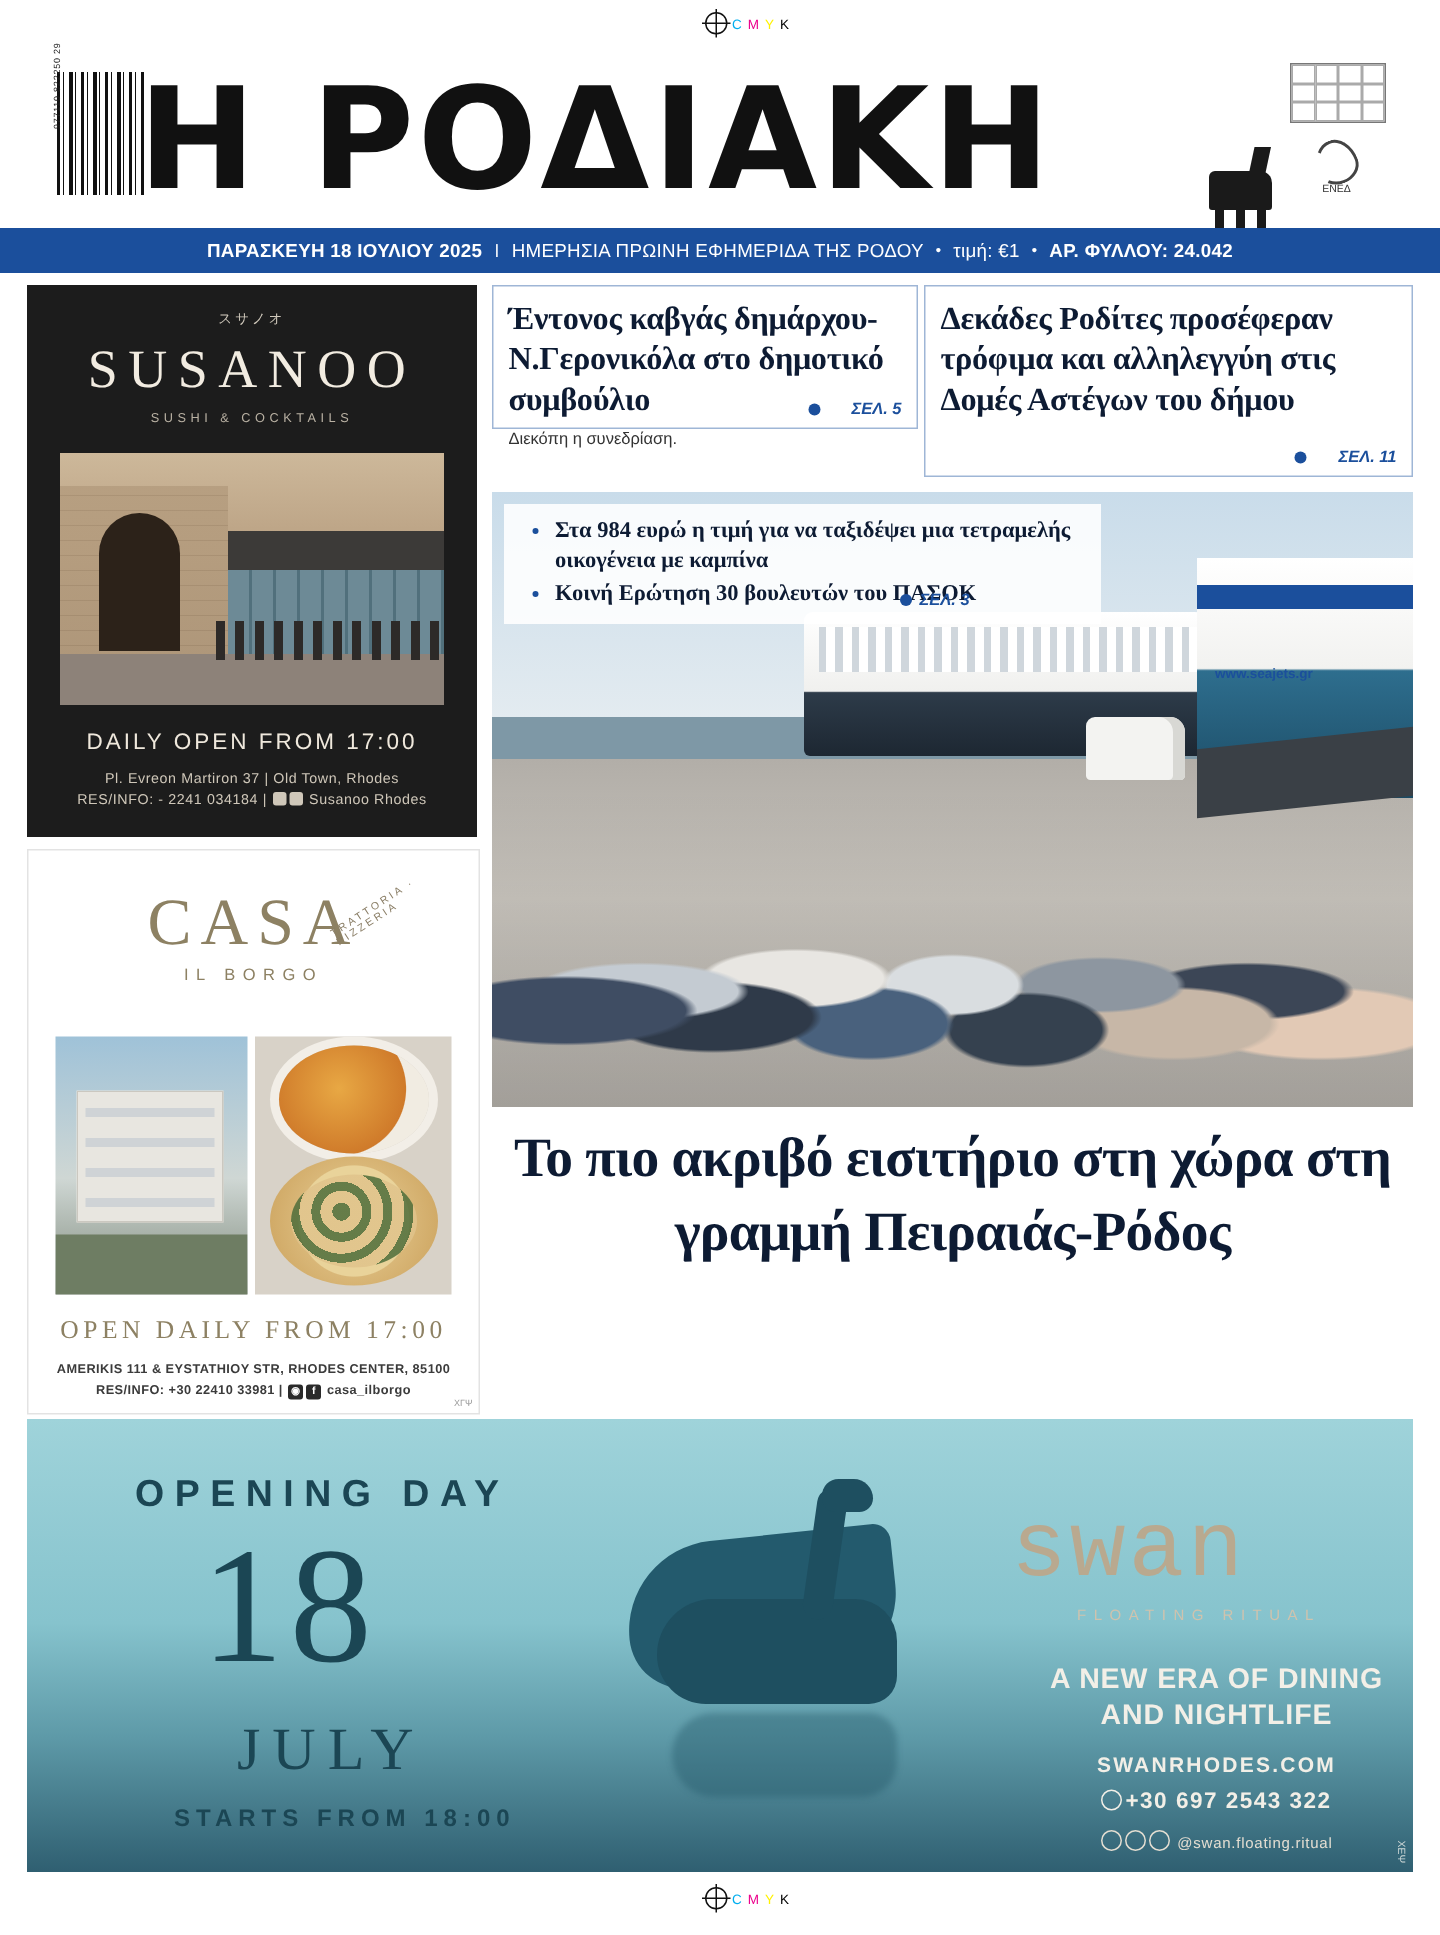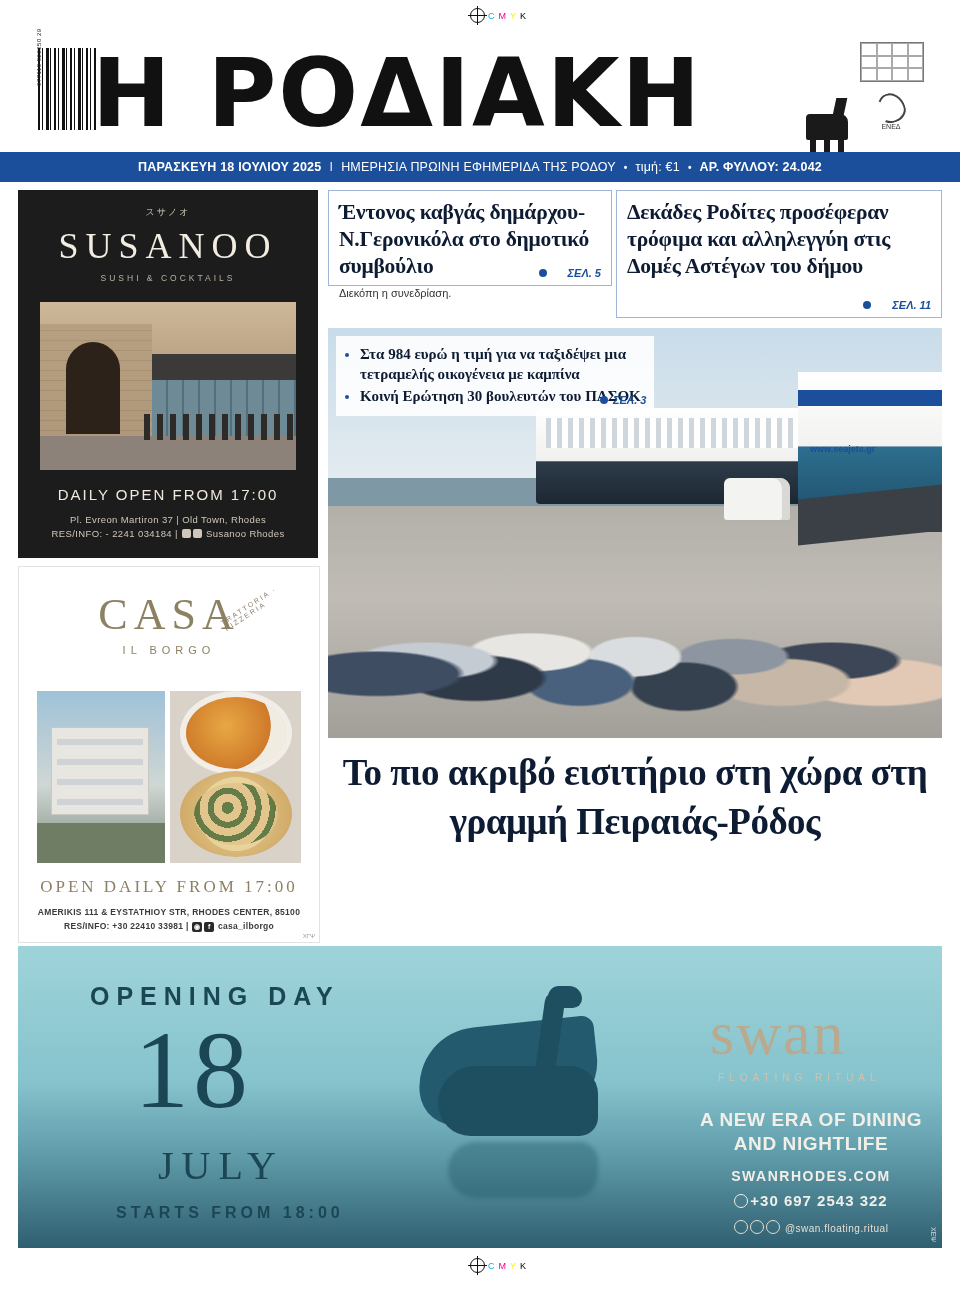--- a/index.html
+++ b/index.html
@@ -499,22 +499,22 @@
       radial-gradient(ellipse at 58% 76%, #35414f 0 10%, transparent 11%),
       radial-gradient(ellipse at 66% 62%, #8d96a0 0 9%, transparent 10%),
       radial-gradient(ellipse at 74% 74%, #c7b7a7 0 10%, transparent 11%),
       radial-gradient(ellipse at 82% 64%, #3c4656 0 9%, transparent 10%),
       radial-gradient(ellipse at 90% 74%, #e2c9b5 0 10%, transparent 11%),
       linear-gradient(180deg, rgba(0,0,0,0) 0%, rgba(0,0,0,.08) 100%);
   }
   .mp-callout {
     position: absolute;
     left: 8px; top: 8px;
-    width: 318px;
-    padding: 8px 10px;
+    width: 398px;
+    padding: 8px 20px;
     background: rgba(255,255,255,0.88);
     box-sizing: border-box;
   }
   .mp-callout ul { margin: 0; padding: 0 0 0 14px; }
   .mp-callout li {
     font-family: "Liberation Serif", serif;
     font-weight: bold;
     font-size: 15px;
     line-height: 20px;
     color: #0d1b33;
@@ -623,22 +623,22 @@
   .swan-refl {
     position: absolute;
     left: 50px; top: 176px;
     width: 150px; height: 56px;
     background: rgba(30,79,96,.35);
     border-radius: 60px 40px 50px 60px;
     filter: blur(2px);
   }
   .swan-logo {
     position: absolute;
-    left: 692px; top: 52px;
-    font-family: Liberation Serif, serif;
+    left: 656px; top: 52px;
+    font-family: Liberation Mono, monospace;
     font-size: 62px;
     letter-spacing: 2px;
     color: #b9a98f;
   }
   .swan-logo-sub {
     position: absolute;
     left: 700px; top: 126px;
     font-size: 10px;
     letter-spacing: 5px;
     color: #cfc3ae;

